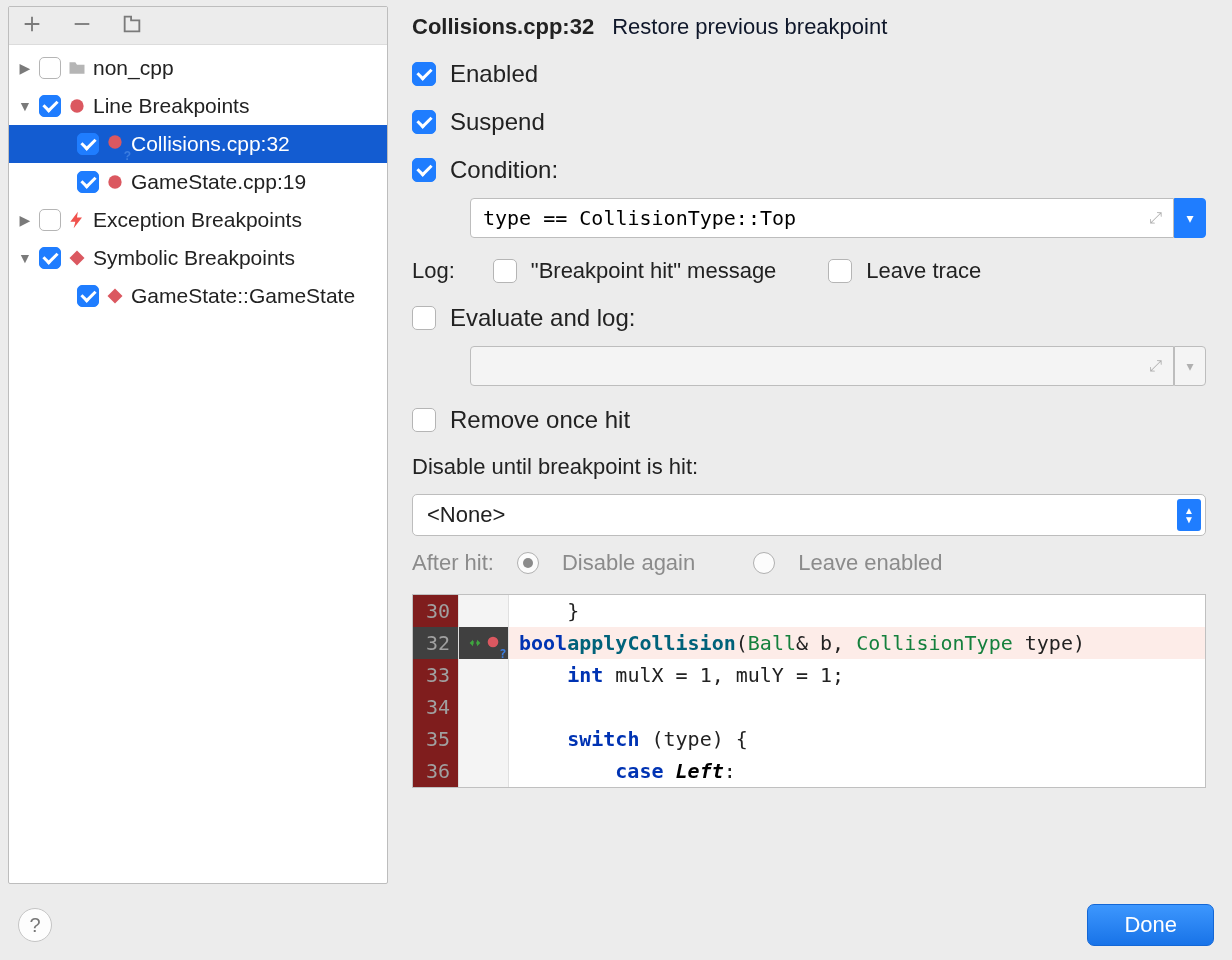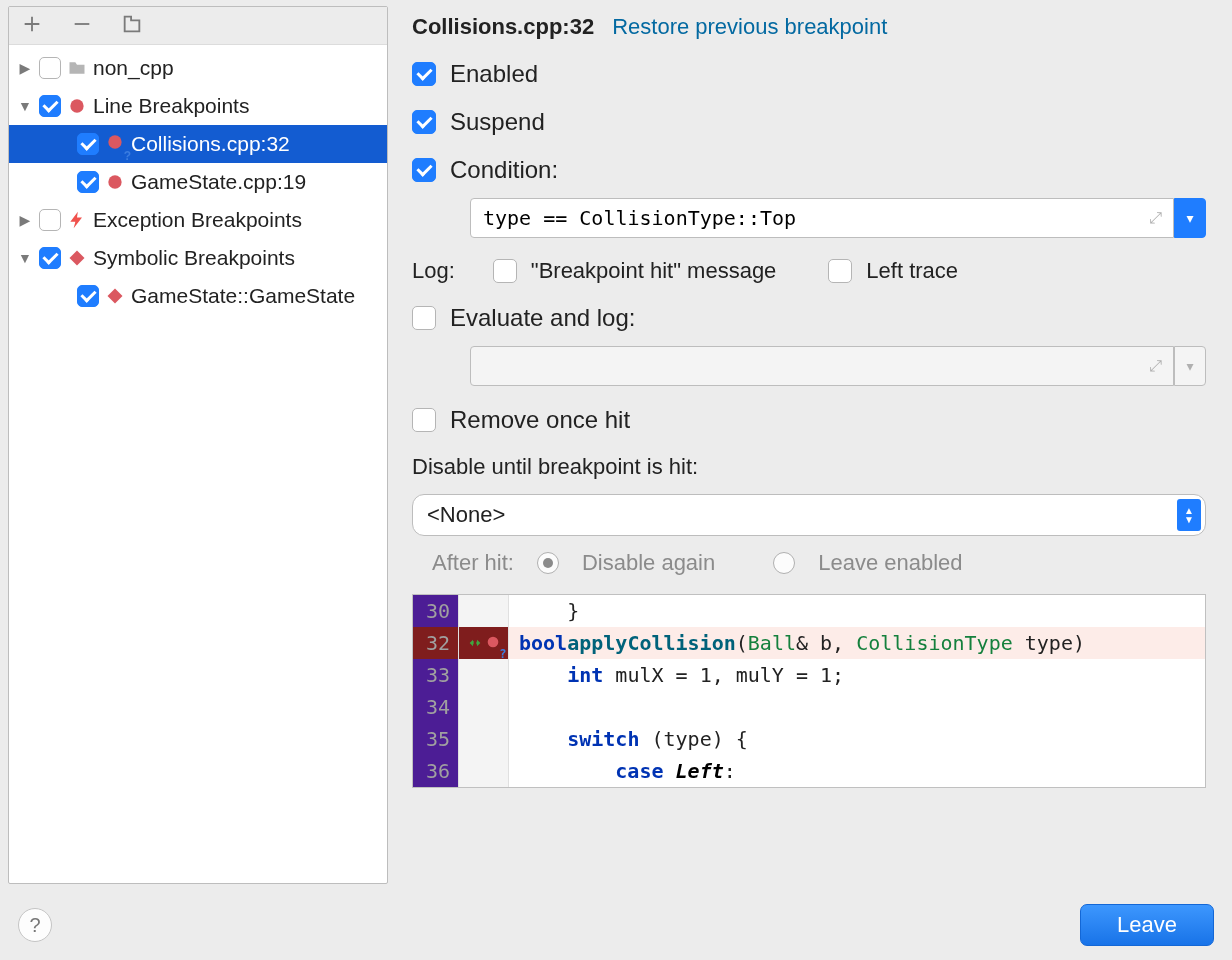--- a/index.html
+++ b/index.html
@@ -68,59 +68,59 @@
   .ico-sm { width:20px; height:20px; flex-shrink:0; }
   .bp-q { position:relative; }
   .bp-q::after{
     content:"?"; position:absolute; right:-6px; bottom:-6px;
     font-size:12px; font-weight:700; color:#3b7de0;
   }
   
   .right { flex:1; padding: 8px 18px 0 14px; display:flex; flex-direction:column; gap:14px; }
   .hdr { display:flex; align-items:center; gap:18px; font-size:22px; }
   .hdr-title { font-weight:700; }
-  .hdr-link { color:#0369a1; cursor:pointer; }
+  .hdr-link { color:#0f172a; cursor:pointer; }
   .opt-row { display:flex; align-items:center; gap:14px; font-size:24px; margin-top:6px;}
   .opt-row .chk { width:24px; height:24px; }
   .log-row { display:flex; align-items:center; gap:14px; font-size:22px; margin-top:6px;}
   .log-row .chk { width:24px; height:24px; }
   .field-wrap { margin-left:58px; position:relative; display:flex;justify-content:center; }
   .text-input {
     flex:1; height:40px; border:1px solid #bdbdbd; border-radius:4px 0 0 4px;
     padding:0 40px 0 12px; font-size:20px; font-family:"Menlo","Consolas",monospace;
     background:#fff; outline:none;
   }
   .text-input[disabled]{ background:#f4f4f4; color:#a0a0a0;}
   .expand-ico { position:absolute; right:44px; top:50%; transform:translateY(-50%); color:#b0b0b0; font-size:16px;}
   .drop-btn {
     width:32px; background:#1f7dff; border:1px solid #1f7dff; border-radius:0 4px 4px 0;
     display:flex; align-items:center; justify-content:center; color:#fff; font-size:14px;
   }
   .drop-btn.dis { background:#f4f4f4; border-color:#bdbdbd; color:#b0b0b0;}
   .section-label{ font-size:22px; margin-top:6px;}
   .select {
-    position:relative; height:42px; border:1px solid #bdbdbd; border-radius:12px;
+    position:relative; height:42px; border:1px solid #bdbdbd; border-radius:5px;
     background:#fff; display:flex; align-items:center; padding:0 40px 0 14px;
     font-size:22px;
   }
   .select-arrows{
     position:absolute; right:4px; top:4px; bottom:4px; width:24px;
     background:#1f7dff; border-radius:3px; display:flex; flex-direction:column;
     align-items:center; justify-content:center; color:#fff; font-size:10px; line-height:9px;
   }
-  .after-row{ display:flex; align-items:center; gap:23px; font-size:22px; color:#8b8b8b; margin-left:20px;}
+  .after-row{ display:flex; align-items:center; gap:23px; font-size:22px; color:#8b8b8b; }
   .radio { width:22px; height:22px; border:1px solid #b0b0b0; border-radius:50%; display:inline-flex; align-items:center; justify-content:center; background:#fcfcfc;}
   .radio.sel::after{ content:""; width:10px; height:10px; background:#8b8b8b; border-radius:50%;}
   
   .code-box{ border:1px solid #c0c0c0; background:#fff; margin-top:4px; font-family:"Menlo","Consolas",monospace; font-size:20px; overflow:hidden;}
   .code-line{ display:flex; align-items:center; height:32px;}
-  .gutter{ width:46px; text-align:right; padding-right:8px; color:#a0a0a0; background:#4c1d95; border-right:1px solid #e0e0e0; align-self:stretch; display:flex; align-items:center; justify-content:flex-end;}
+  .gutter{ width:46px; text-align:right; padding-right:8px; color:#a0a0a0; background:#7f1d1d; border-right:1px solid #e0e0e0; align-self:stretch; display:flex; align-items:center; justify-content:flex-end;}
   .marks{ width:50px; background:#f4f4f4; border-right:1px solid #e0e0e0; align-self:stretch; display:flex; align-items:center; justify-content:center; gap:2px;}
   .code-txt{ padding-left:10px; white-space:pre;}
-  .code-line.hl .gutter,.code-line.hl .marks{ background:#7f1d1d;}
+  .code-line.hl .gutter,.code-line.hl .marks{ background:#404040;}
   .code-line.hl .code-txt{ background:#fdece8; align-self:stretch; display:flex; align-items:center; flex:1;}
   .kw{ color:#0033b3; font-weight:700;}
   .fn{ color:#00627a; font-weight:700;text-align:center;}
   .ty{ color:#15803d;}
   .en{ color:#000000; font-style:italic; font-weight:700;}
   
   .footer{ position:absolute; bottom:0; left:0; right:0; height:70px; display:flex; align-items:center; justify-content:space-between; padding:0 18px;}
   .help-btn{ width:34px; height:34px; border:1px solid #c5c5c5; border-radius:50%; background:#fdfdfd; color:#777; display:flex; align-items:center; justify-content:center; font-size:20px;}
   .done-btn{
     height:42px; padding:0 36px; font-size:22px; color:#fff;
@@ -241,21 +241,21 @@
       <div class="drop-btn">▾</div>
     </div>
 
     <div class="log-row">
       <span>Log:</span>
       <span style="width:10px"></span>
       <span class="chk"></span>
       <span>"Breakpoint hit" message</span>
       <span style="width:24px"></span>
       <span class="chk"></span>
-      <span>Left trace</span>
+      <span>Leave trace</span>
     </div>
 
     <div class="opt-row">
       <span class="chk"></span>
       <span>Evaluate and log:</span>
     </div>
     <div class="field-wrap">
       <input class="text-input" disabled="" style="">
       <span class="expand-ico">⤢</span>
       <div class="drop-btn dis">▾</div>
@@ -321,14 +321,14 @@
           <div class="gutter">36</div>
           <div class="marks"></div>
           <div class="code-txt">        <span class="kw">case</span> <span class="en">Left</span>:</div>
         </div>
       </div>
   </div>
 </div>
 
 <div class="footer">
   <div class="help-btn">?</div>
-  <button class="done-btn">Leave</button>
+  <button class="done-btn">Done</button>
 </div>
 
 </body></html>

